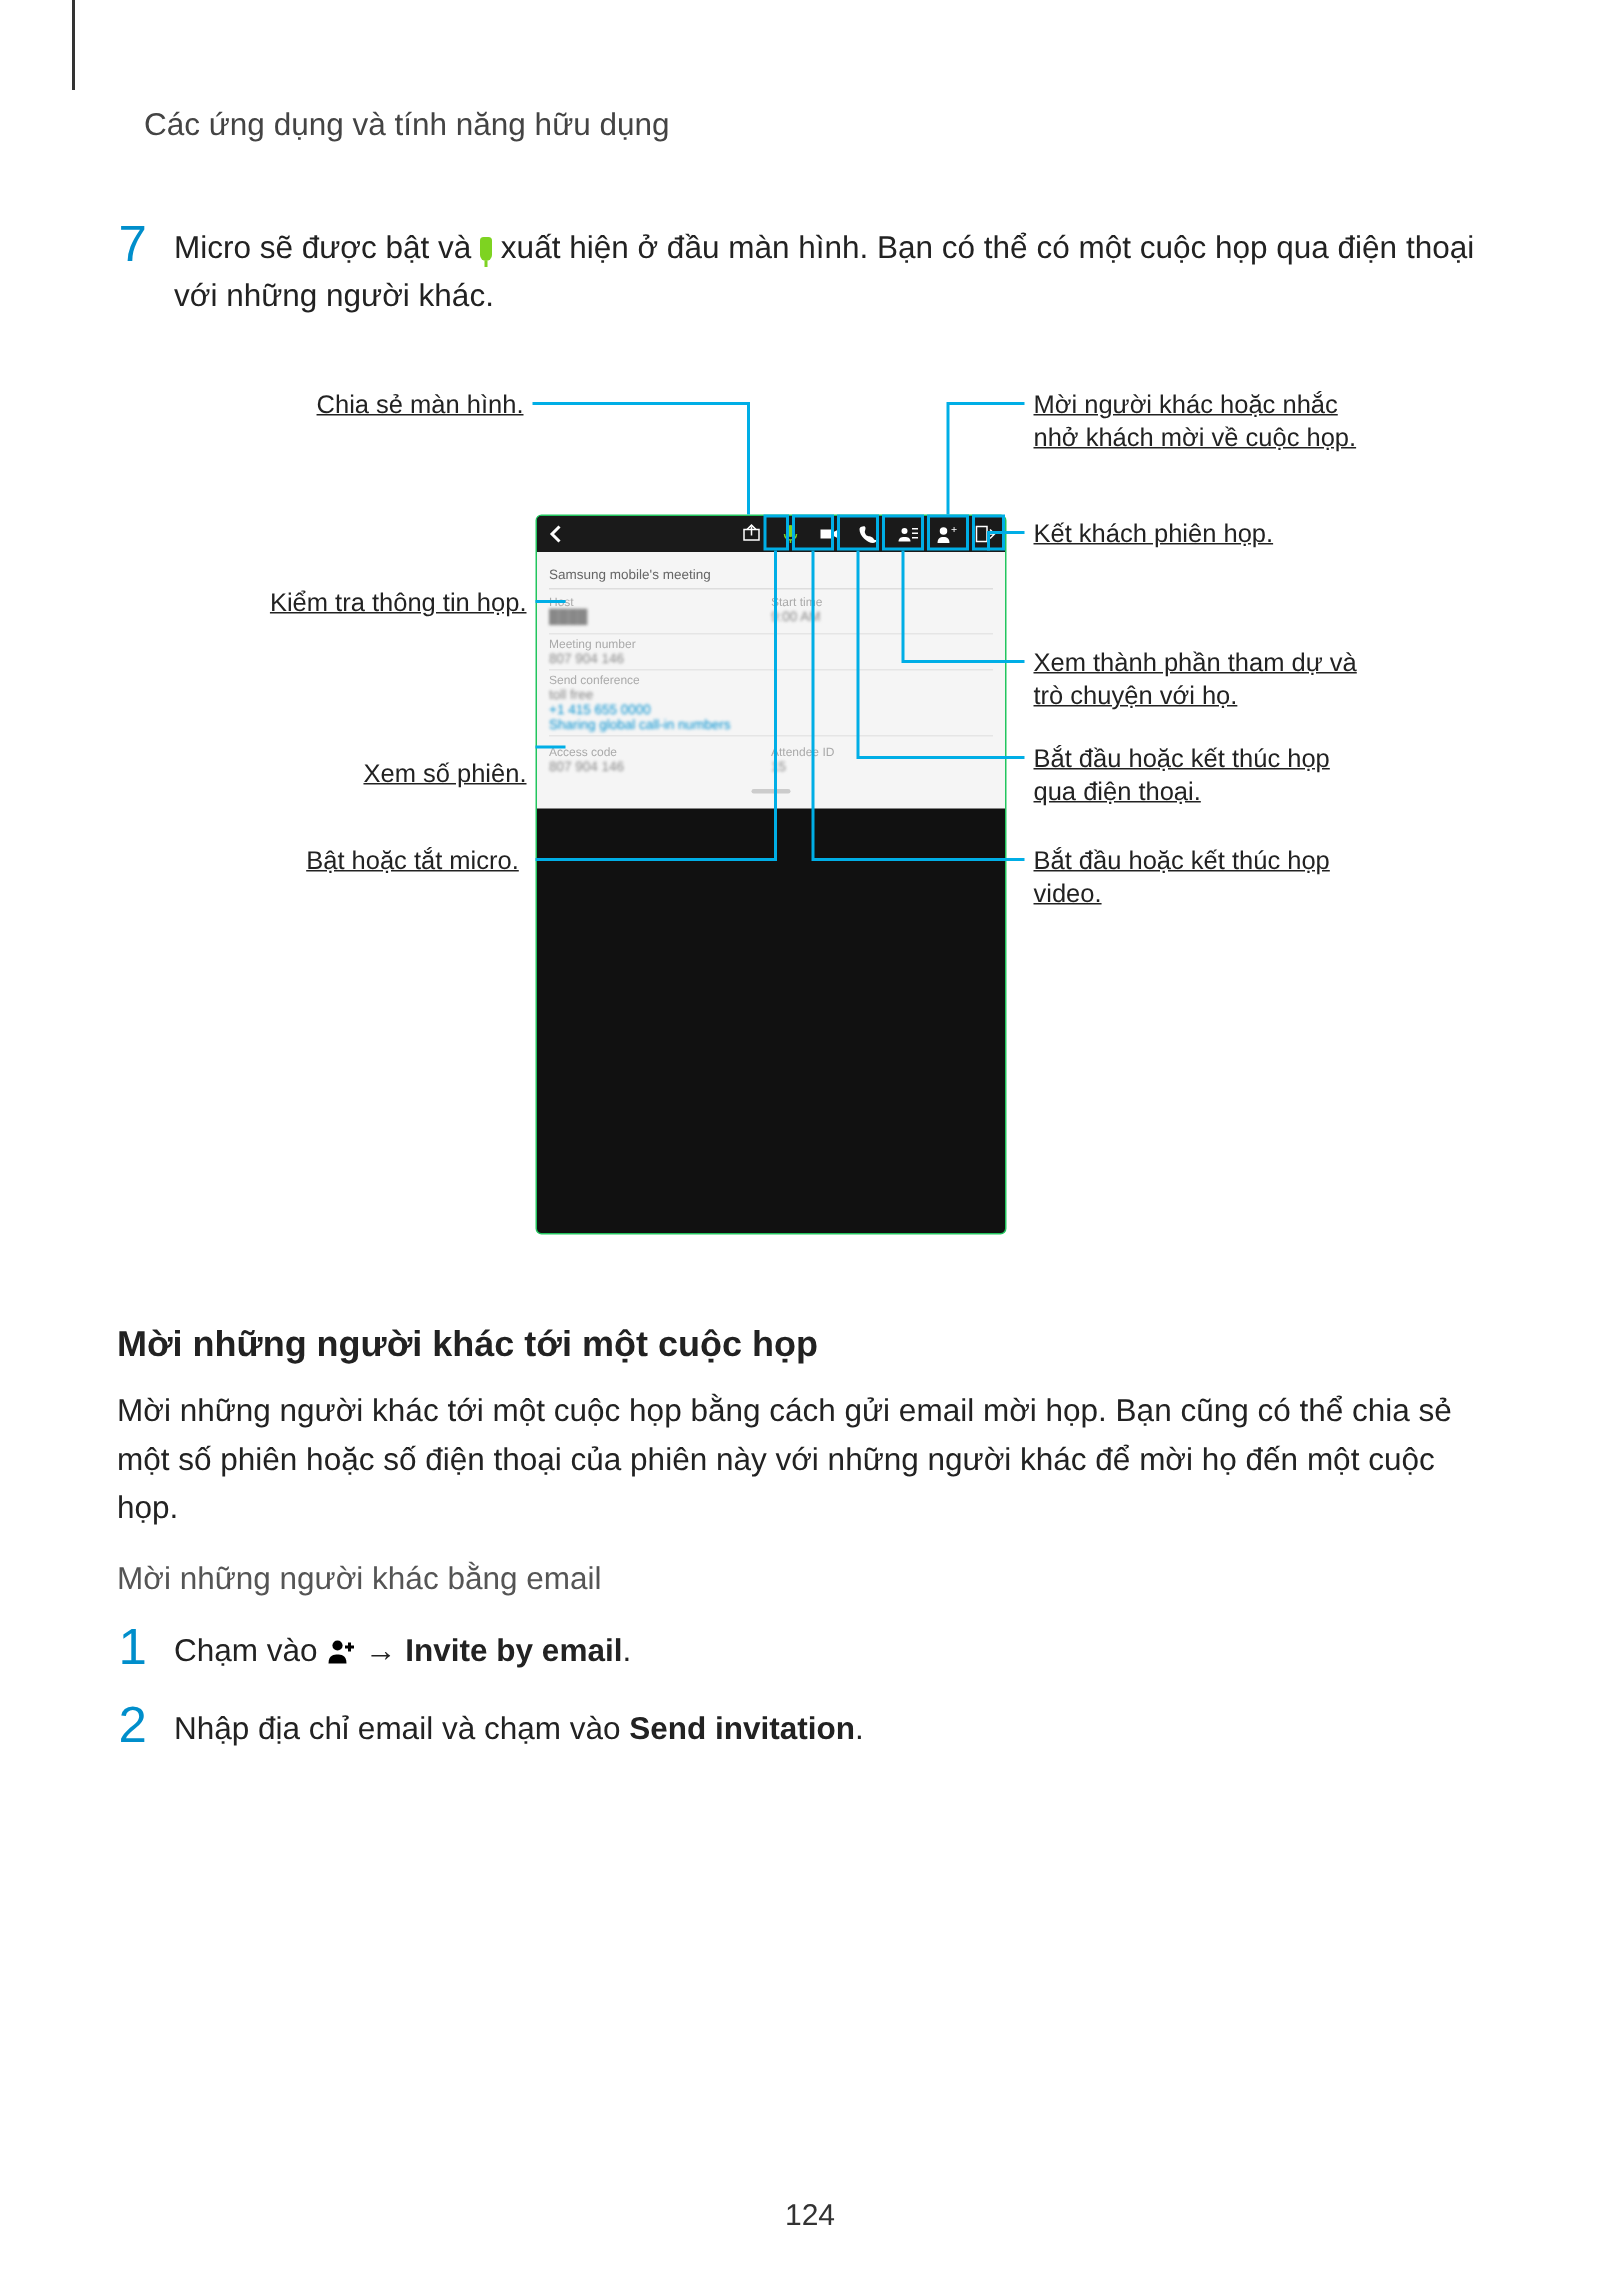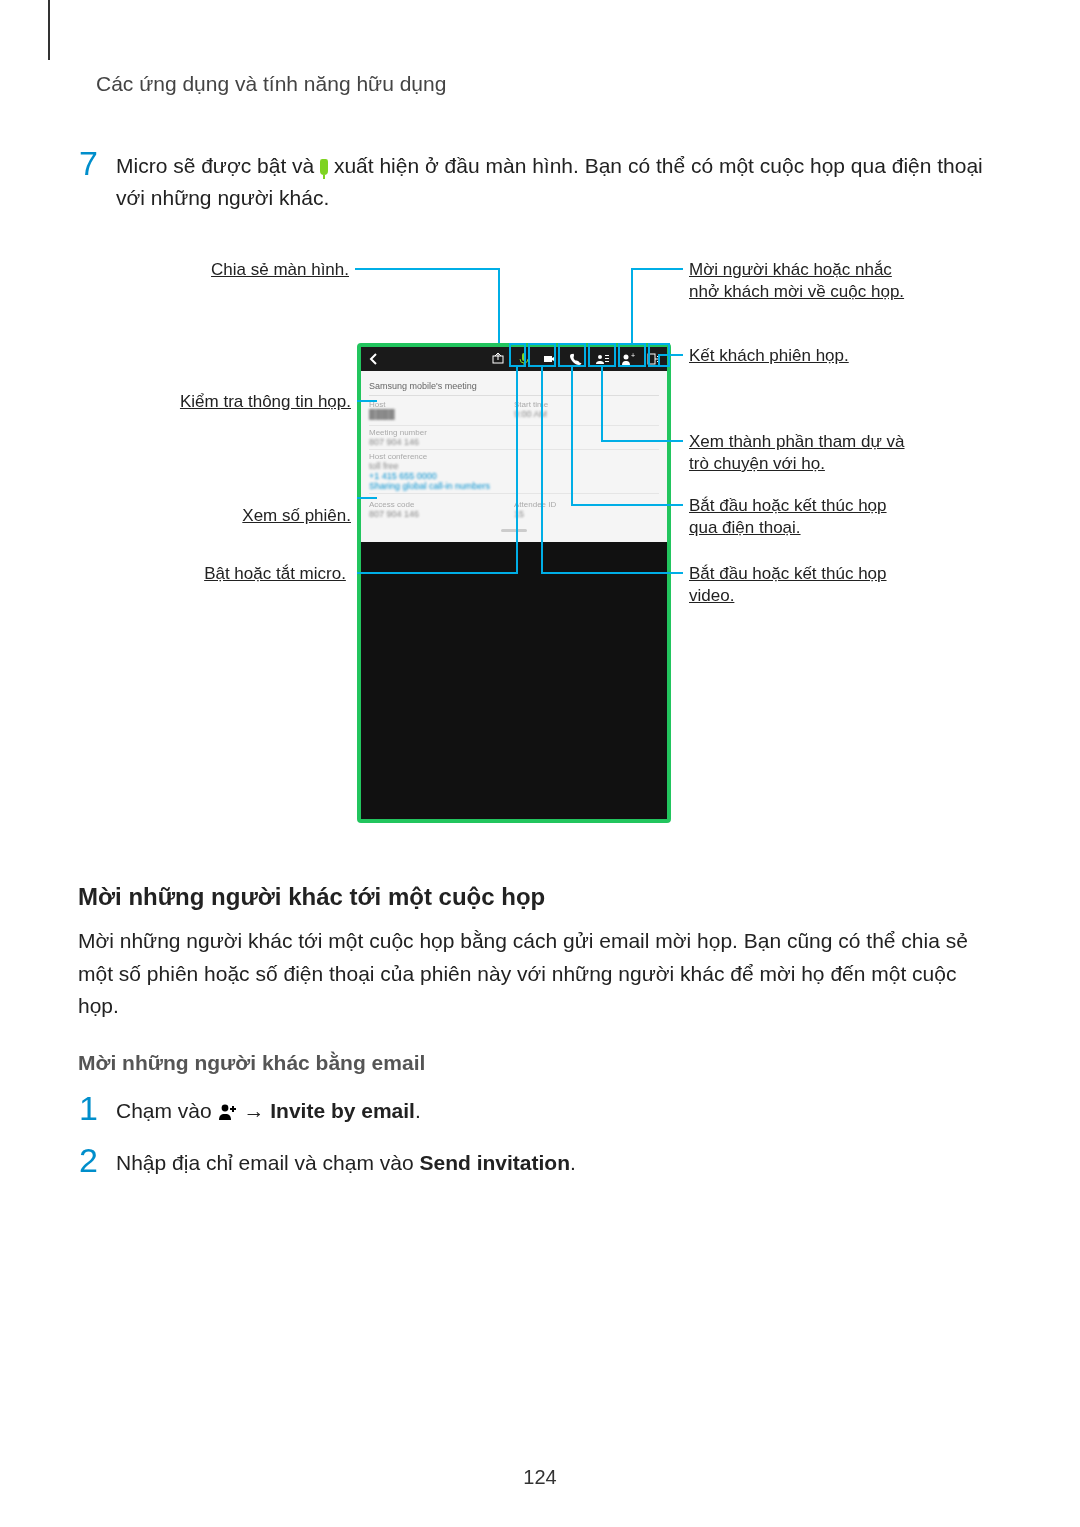--- a/index.html
+++ b/index.html
@@ -25,21 +25,21 @@
   }
   .mic-icon-inline::after {
     content: ""; position: absolute; bottom: -4px; left: 3px; width: 2px; height: 4px; background: #7ed321;
   }
   .diagram { position: relative; width: 820px; height: 600px; margin: 30px auto 40px auto; }
   .label { position: absolute; font-size: 17px; line-height: 1.3; color: #222; text-decoration: underline; }
   .label.right { text-align: left; }
   .leader { stroke: #00aee6; stroke-width: 2; fill: none; }
   .device {
     position: absolute; left: 228px; top: 100px; width: 314px; height: 480px;
-    background: #111; border-radius: 4px; border: 4px solid #22c55e;
+    background: #111; border-radius: 4px; border: 1px solid #22c55e;
     overflow: hidden;
   }
   .device-top-bar {
     height: 24px; background: #1a1a1a; display: flex; align-items: center; padding: 0 6px;
     justify-content: space-between;
   }
   .icon-row { display: flex; gap: 12px; align-items: center; margin-left: auto; }
   .dev-icon { width: 14px; height: 14px; display: inline-flex; align-items: center; justify-content: center; }
   .dev-icon svg { width: 14px; height: 14px; }
   .panel { background: #f5f5f5; margin: 0; padding: 6px 8px 10px 8px; font-size: 9px; color: #888; }
@@ -47,21 +47,21 @@
   .panel-row { display: flex; justify-content: space-between; padding: 4px 0; }
   .panel-row > div { flex: 1; }
   .panel-label { font-size: 8px; color: #aaa; }
   .panel-val { font-size: 9px; color: #888; filter: blur(1.2px); }
   .panel-sep { height: 1px; background: #e5e5e5; margin: 2px 0; }
   .panel-link { color: #0090d0; font-size: 9px; filter: blur(1px); }
   .panel-handle { width: 26px; height: 3px; border-radius: 2px; background: #ccc; margin: 6px auto 0 auto; }
   .boxed { position: absolute; border: 2px solid #00aee6; }
   .section-heading { font-size: 24px; font-weight: 700; margin: 20px 0 14px 0; }
   .para { font-size: 21px; line-height: 1.55; margin-bottom: 12px; }
-  .sub-heading { font-size: 21px; font-weight: 700; color: #555; margin: 28px 0 16px 0; }
+  .sub-heading { font-size: 21px; font-weight: 400; color: #555; margin: 18px 0 16px 0; }
   .inline-icon { display: inline-block; vertical-align: -3px; }
   .inline-icon svg { width: 20px; height: 18px; }
   .bold { font-weight: 700; }
   .page-num { position: absolute; bottom: 38px; left: 0; width: 100%; text-align: center; font-size: 20px; color: #333; }
   svg.diagram-svg { position: absolute; left: 0; top: 0; width: 820px; height: 600px; pointer-events: none; }
 </style>
 </head>
 <body>
 
 <div class="page">
@@ -157,21 +157,21 @@
               <div class="panel-val">9:00 AM</div>
             </div>
           </div>
           <div class="panel-sep"></div>
           <div>
             <div class="panel-label">Meeting number</div>
             <div class="panel-val">807 904 146</div>
           </div>
           <div class="panel-sep"></div>
           <div>
-            <div class="panel-label">Host conference</div>
+            <div class="panel-label">Send conference</div>
             <div class="panel-val">toll free</div>
           </div>
           <div class="panel-link">+1 415 655 0000</div>
           <div class="panel-link">Sharing global call-in numbers</div>
           <div class="panel-sep"></div>
           <div class="panel-row">
             <div>
               <div class="panel-label">Access code</div>
               <div class="panel-val">807 904 146</div>
             </div>

